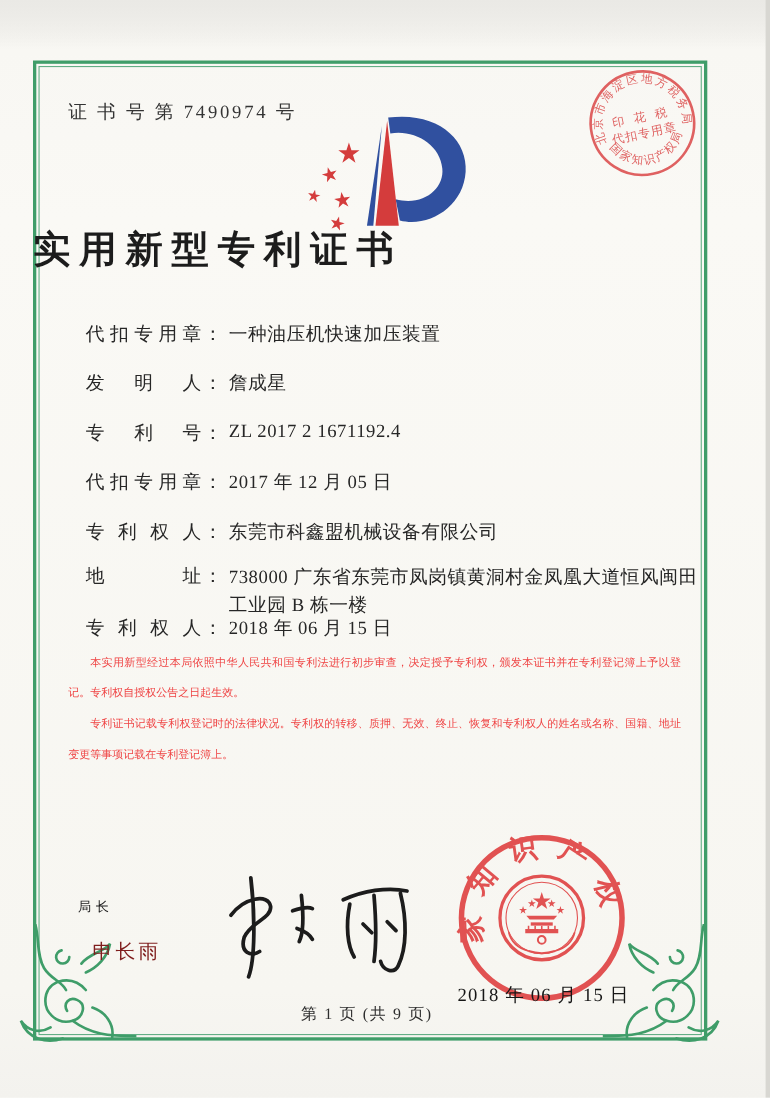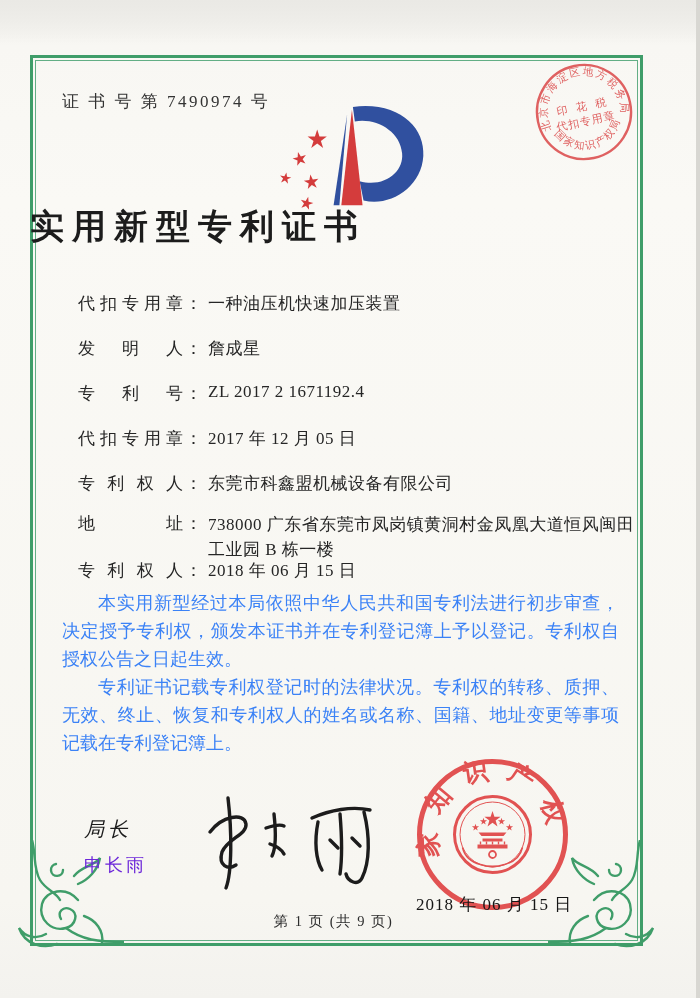--- a/index.html
+++ b/index.html
@@ -20,23 +20,23 @@
   .logo{left:268px;top:99px;z-index:3;}
   .title{left:30px;top:204px;width:607px;text-align:left;font-size:34px;font-weight:600;letter-spacing:8px;color:#1c1c1c;z-index:3;}
   .frow{left:78px;width:552px;font-size:17px;color:#262626;z-index:3;white-space:nowrap;}
   .flabel{display:inline-block;width:105px;text-align:justify;text-align-last:justify;vertical-align:top;}
   .fcolon{display:inline-block;margin:0 6px 0 2px;vertical-align:top;}
   .fvalue{display:inline-block;letter-spacing:0.5px;vertical-align:top;}
   .fvalue.wrap{width:440px;white-space:normal;line-height:25px;}
   .grant{position:absolute;left:302px;top:0;}
   .grant .flabel2{letter-spacing:1.5px;}
   .paragraphs{left:62px;top:589px;width:557px;z-index:3;}
-  .paragraphs p{margin:0;font-size:18px;line-height:28px;text-indent:2em;text-align:justify;color:#3b82f6;}
-  .director-title{left:84px;top:816px;font-size:20px;letter-spacing:4px;color:#1b1b1b;z-index:3;font-style:italic;}
-  .director-name{left:84px;top:853px;font-size:18px;letter-spacing:3px;color:#6d28d9;z-index:3;}
+  .paragraphs p{margin:0;font-size:10px;line-height:28px;text-indent:2em;text-align:justify;color:#ef4444;}
+  .director-title{left:71px;top:816px;font-size:12px;letter-spacing:4px;color:#1b1b1b;z-index:3;}
+  .director-name{left:84px;top:853px;font-size:18px;letter-spacing:3px;color:#7f1d1d;z-index:3;}
   .signature{left:192px;top:788px;z-index:4;}
   .issue-seal{left:400px;top:742px;z-index:4;opacity:0.93;}
   .seal-date{left:416px;top:893px;font-size:17px;letter-spacing:1px;color:#161616;z-index:5;}
   .tax-stamp{left:532px;top:60px;z-index:4;opacity:0.92;}
   .flourish{z-index:2;}
   .flourish-left{left:12px;top:840px;}
   .flourish-right{left:548px;top:840px;transform:scaleX(-1);}
   .footer{left:30px;top:912px;width:607px;text-align:center;font-size:14.5px;letter-spacing:1.5px;color:#2d2d2d;z-index:3;}
 </style>
 </head>

